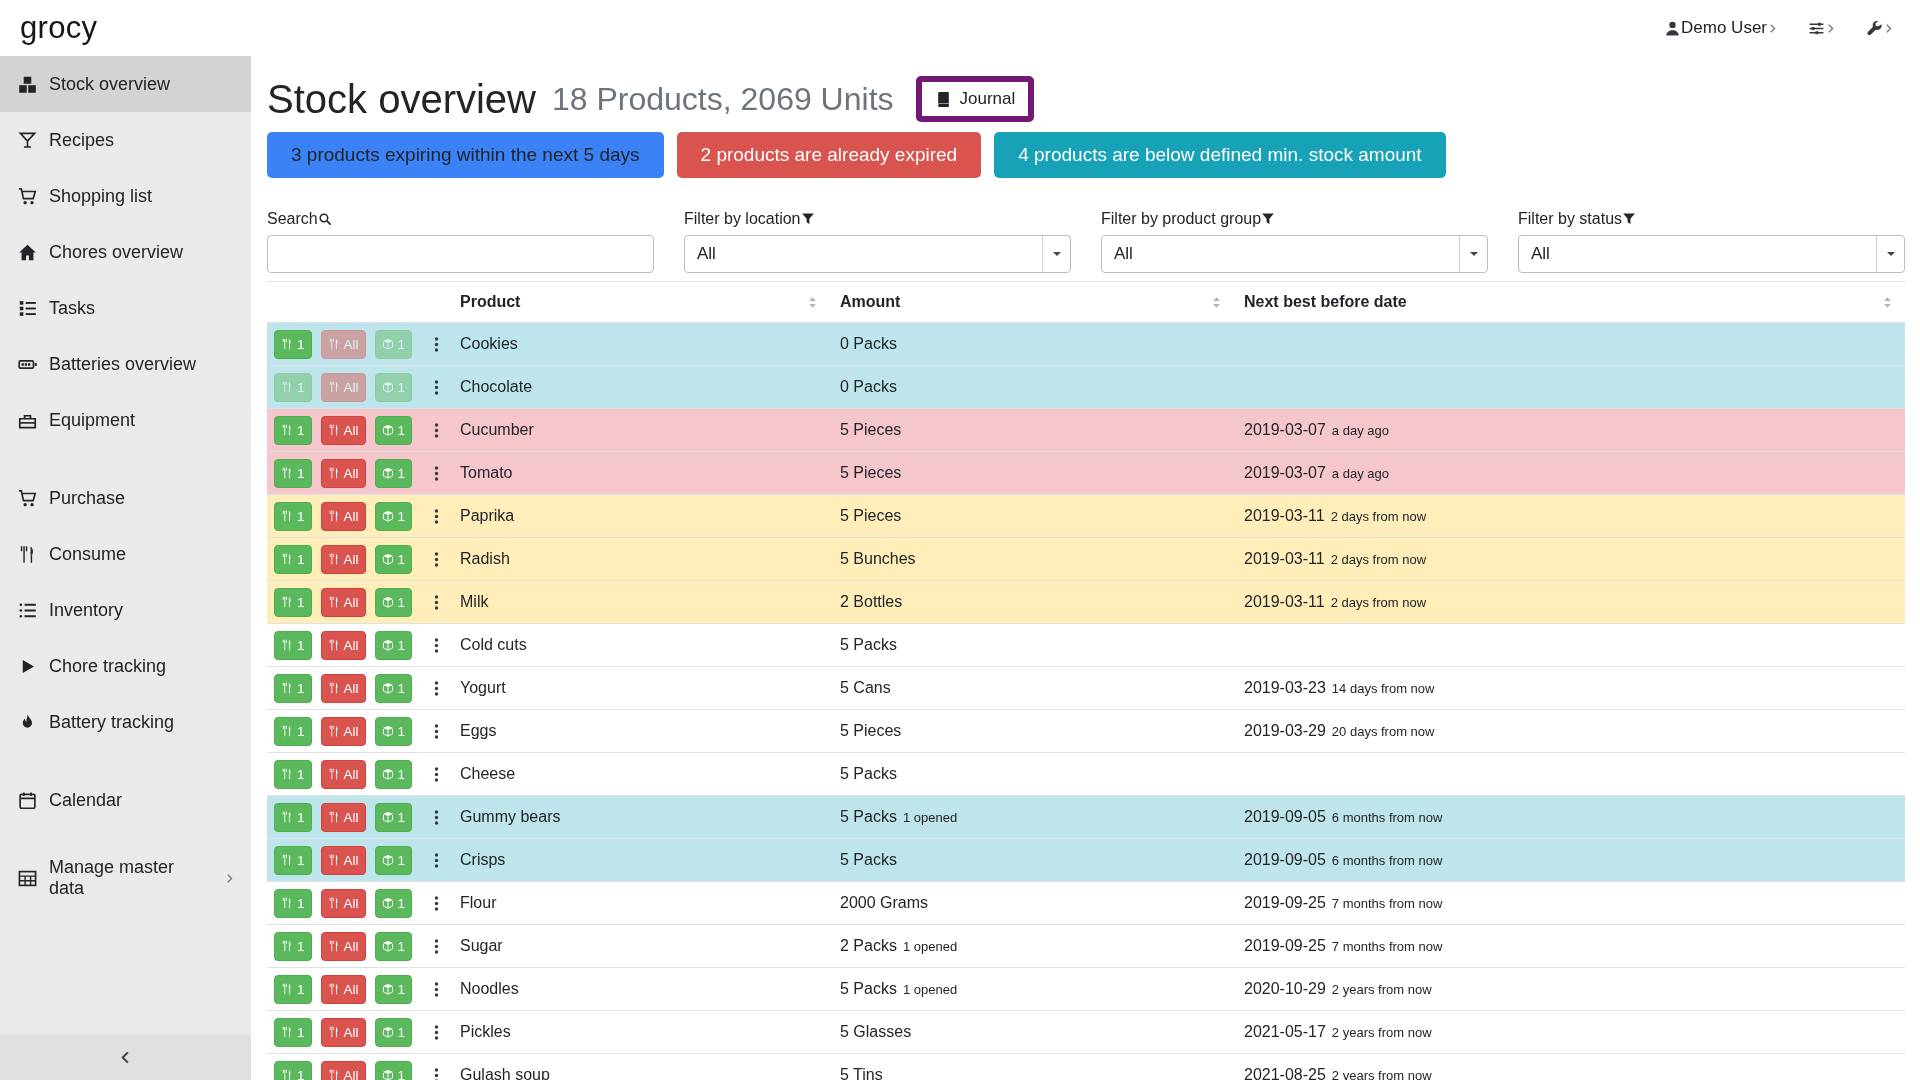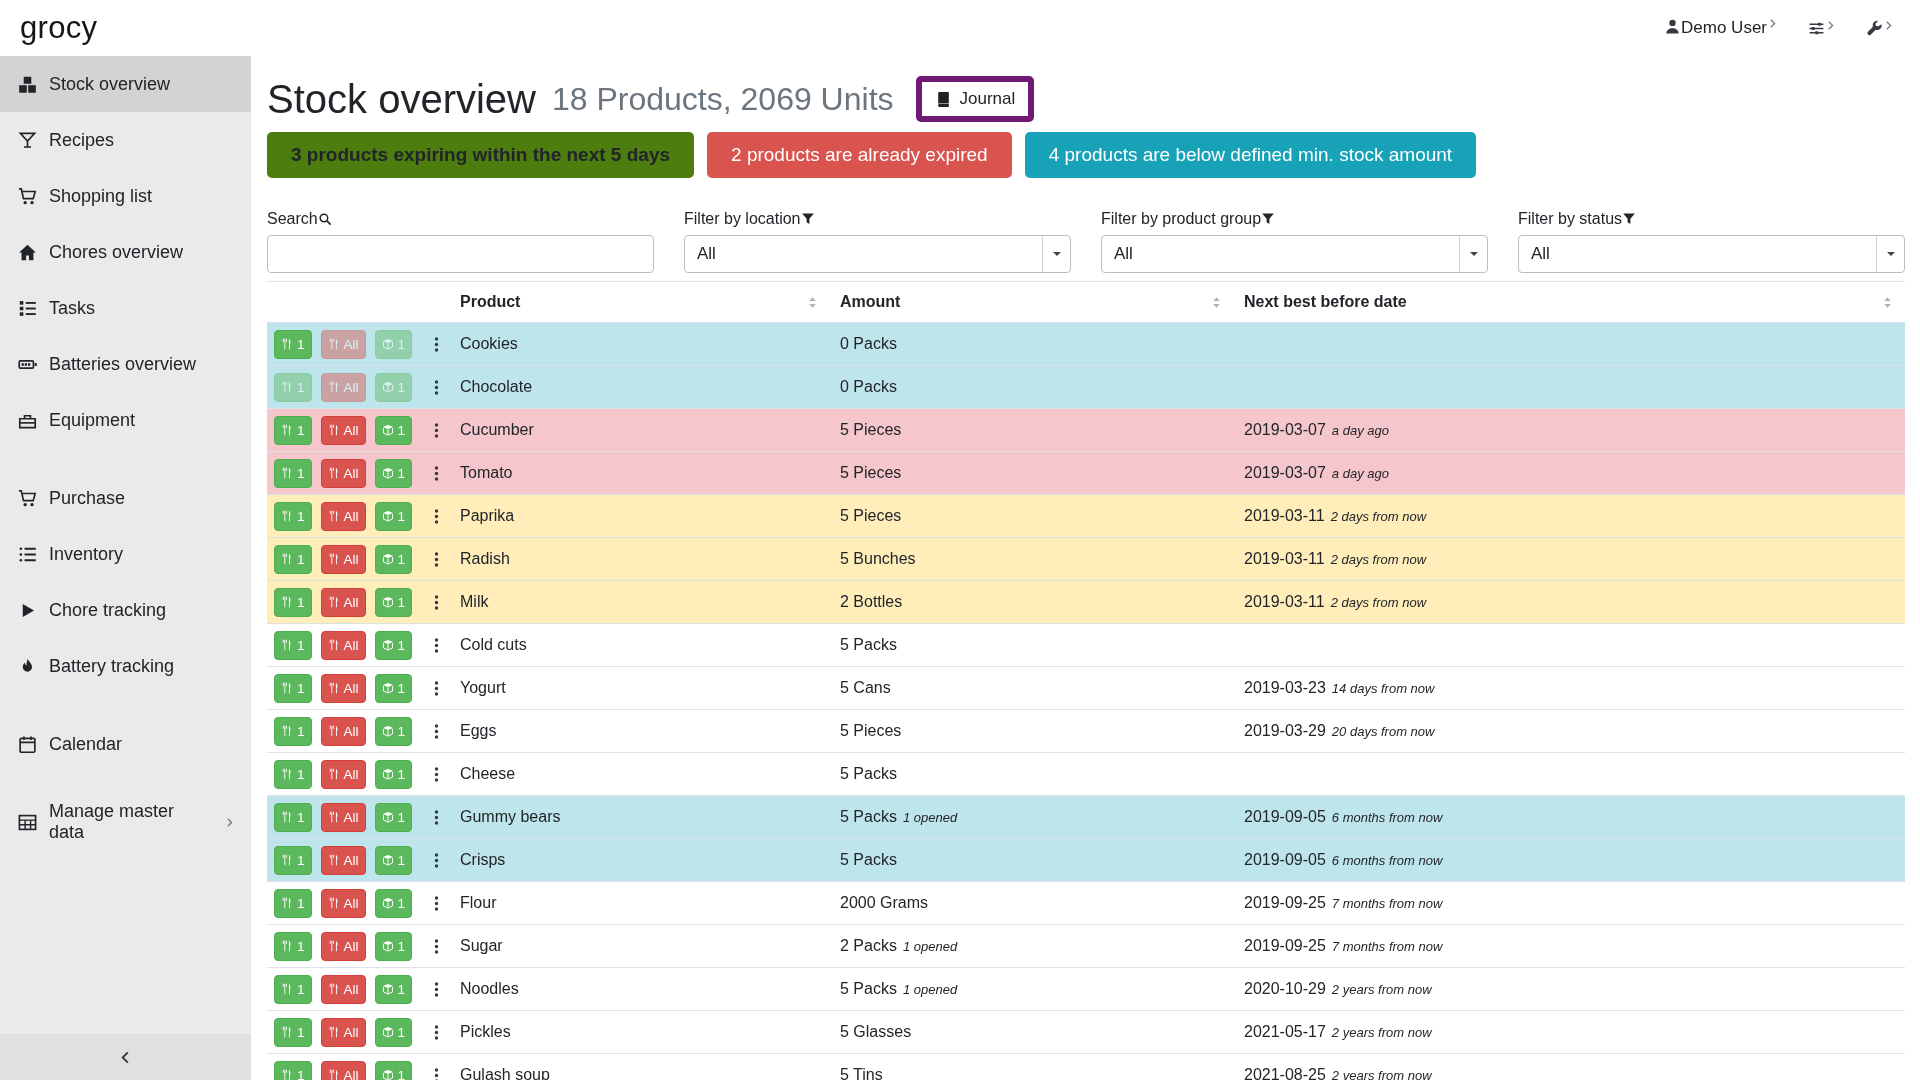--- a/index.html
+++ b/index.html
@@ -7,21 +7,21 @@
        font-family:"Liberation Sans",sans-serif;}
   .icon{display:inline-flex;flex:none}
   .icon svg{width:100%;height:100%;display:block}
   .i12{width:12px;height:12px}.i13{width:14px;height:14px}.i16{width:17px;height:17px}.i18{width:19px;height:19px}
   .chev{width:11px;height:11px;color:#7a7a7a}
 
   
   .topbar{height:56px;display:flex;align-items:center;justify-content:space-between;padding:0 26px 0 20px;background:#fff}
   .logo{font-size:31px;font-weight:400;color:#161616;letter-spacing:.3px;cursor:pointer}
   .topbar-right{display:flex;align-items:center}
-  .user-menu,.menu-group{display:flex;align-items:flex-start;cursor:pointer;font-size:17px}
+  .user-menu,.menu-group{display:flex;align-items:center;cursor:pointer;font-size:17px}
   .menu-group{margin-left:30px}
   .tb-icon{color:#343a40}
 
   
   .layout{display:flex;height:1024px}
   .sidebar{width:251px;background:#eaeaea;display:flex;flex-direction:column;flex-shrink:0}
   .side-item{height:56px;display:flex;align-items:center;gap:12px;padding:0 16px 0 18px;font-size:18px;color:#212529;cursor:pointer}
   .side-item.active{background:#d3d3d3}
   .side-item .s-icon{color:#212529}
   .gap-before{margin-top:22px}
@@ -66,21 +66,21 @@
   .t-row.warning{background:var(--row-warning)}
   .cell{padding:0 10px;display:flex;align-items:center;overflow:hidden;white-space:nowrap}
   .cell.actions{padding:0 0 0 7px;gap:9px}
   .btn{display:inline-flex;align-items:center;gap:4px;height:29px;padding:0 6px;border-radius:4px;border:1px solid transparent;
        color:#fff;font-size:13.5px;cursor:pointer;font-family:inherit}
   .btn .icon{color:#fff}
   .btn-green{background:var(--btn-success);border-color:var(--btn-success-b)}
   .btn-red{background:var(--btn-danger);border-color:var(--btn-danger-b)}
   .btn.faded{opacity:.45}
   .dots{width:17px;height:17px;color:#343a40;cursor:pointer;margin-left:7px}
-  .note{font-style:italic;font-size:13px;margin-left:6px}
+  .note{font-size:13px;margin-left:6px}
 </style>
 </head>
 <body>
 
 <header class="topbar">
   <div class="logo">grocy</div>
   <div class="topbar-right">
     <div class="user-menu">
       <span class="icon i16 tb-icon">
           <svg viewBox="0 0 16 16">
@@ -210,20 +210,31 @@
               <circle cx="6" cy="13.2" r="1.4" fill="currentColor"></circle>
               <circle cx="11.8" cy="13.2" r="1.4" fill="currentColor"></circle>
             </svg>
           </span>
     <span class="s-label">Purchase</span>
 
   </div>
         <div class="side-item">
     <span class="icon i18 s-icon">
             <svg viewBox="0 0 16 16">
+              <path fill="none" stroke="currentColor" stroke-width="1.2" d="M3 1v4.2M5.1 1v4.2M7.2 1v4.2M5.1 5.2V15"></path>
+              <path fill="currentColor" d="M10.6 1c2 1.7 2.6 4.8 1.4 7.3h-1.4z"></path>
+              <path fill="none" stroke="currentColor" stroke-width="1.2" d="M11.3 8.3V15"></path>
+            </svg>
+          </span>
+    <span class="s-label">Consume</span>
+
+  </div>
+        <div class="side-item">
+    <span class="icon i18 s-icon">
+            <svg viewBox="0 0 16 16">
               <circle cx="2.4" cy="3.2" r="1.1" fill="currentColor"></circle>
               <circle cx="2.4" cy="8" r="1.1" fill="currentColor"></circle>
               <circle cx="2.4" cy="12.8" r="1.1" fill="currentColor"></circle>
               <path stroke="currentColor" stroke-width="1.6" d="M5.5 3.2H15M5.5 8H15M5.5 12.8H15"></path>
             </svg>
           </span>
     <span class="s-label">Inventory</span>
 
   </div>
         <div class="side-item">
@@ -286,21 +297,21 @@
         <span class="icon i16">
             <svg viewBox="0 0 16 16">
               <path fill="currentColor" d="M3 2.2C3 1.5 3.5 1 4.2 1H13v10.6H4.3c-.5 0-1 .2-1.3.5zM3 13.4c0-.8.6-1.4 1.3-1.4H13v3H4.2C3.5 15 3 14.4 3 13.8z"></path>
             </svg>
           </span>
         <span>Journal</span>
       </button>
     </div>
 
     <div class="banners" id="banners">
-        <div class="banner" style="background: #4d7c0f; color: rgb(33, 37, 41); font-weight: bold;"><span>3 products expiring within the next 5 days</span></div>
+        <div class="banner" style="background: #3b82f6; color: rgb(33, 37, 41);"><span>3 products expiring within the next 5 days</span></div>
         <div class="banner" style="background: rgb(217, 83, 79); color: rgb(255, 255, 255);"><span>2 products are already expired</span></div>
         <div class="banner" style="background: rgb(23, 162, 184); color: rgb(255, 255, 255);"><span>4 products are below defined min. stock amount</span></div>
       </div>
 
     <div class="filters">
       <div class="filter-col">
         <div class="filter-label">
           <span>Search</span>
           <span class="icon i13">
               <svg viewBox="0 0 16 16">

